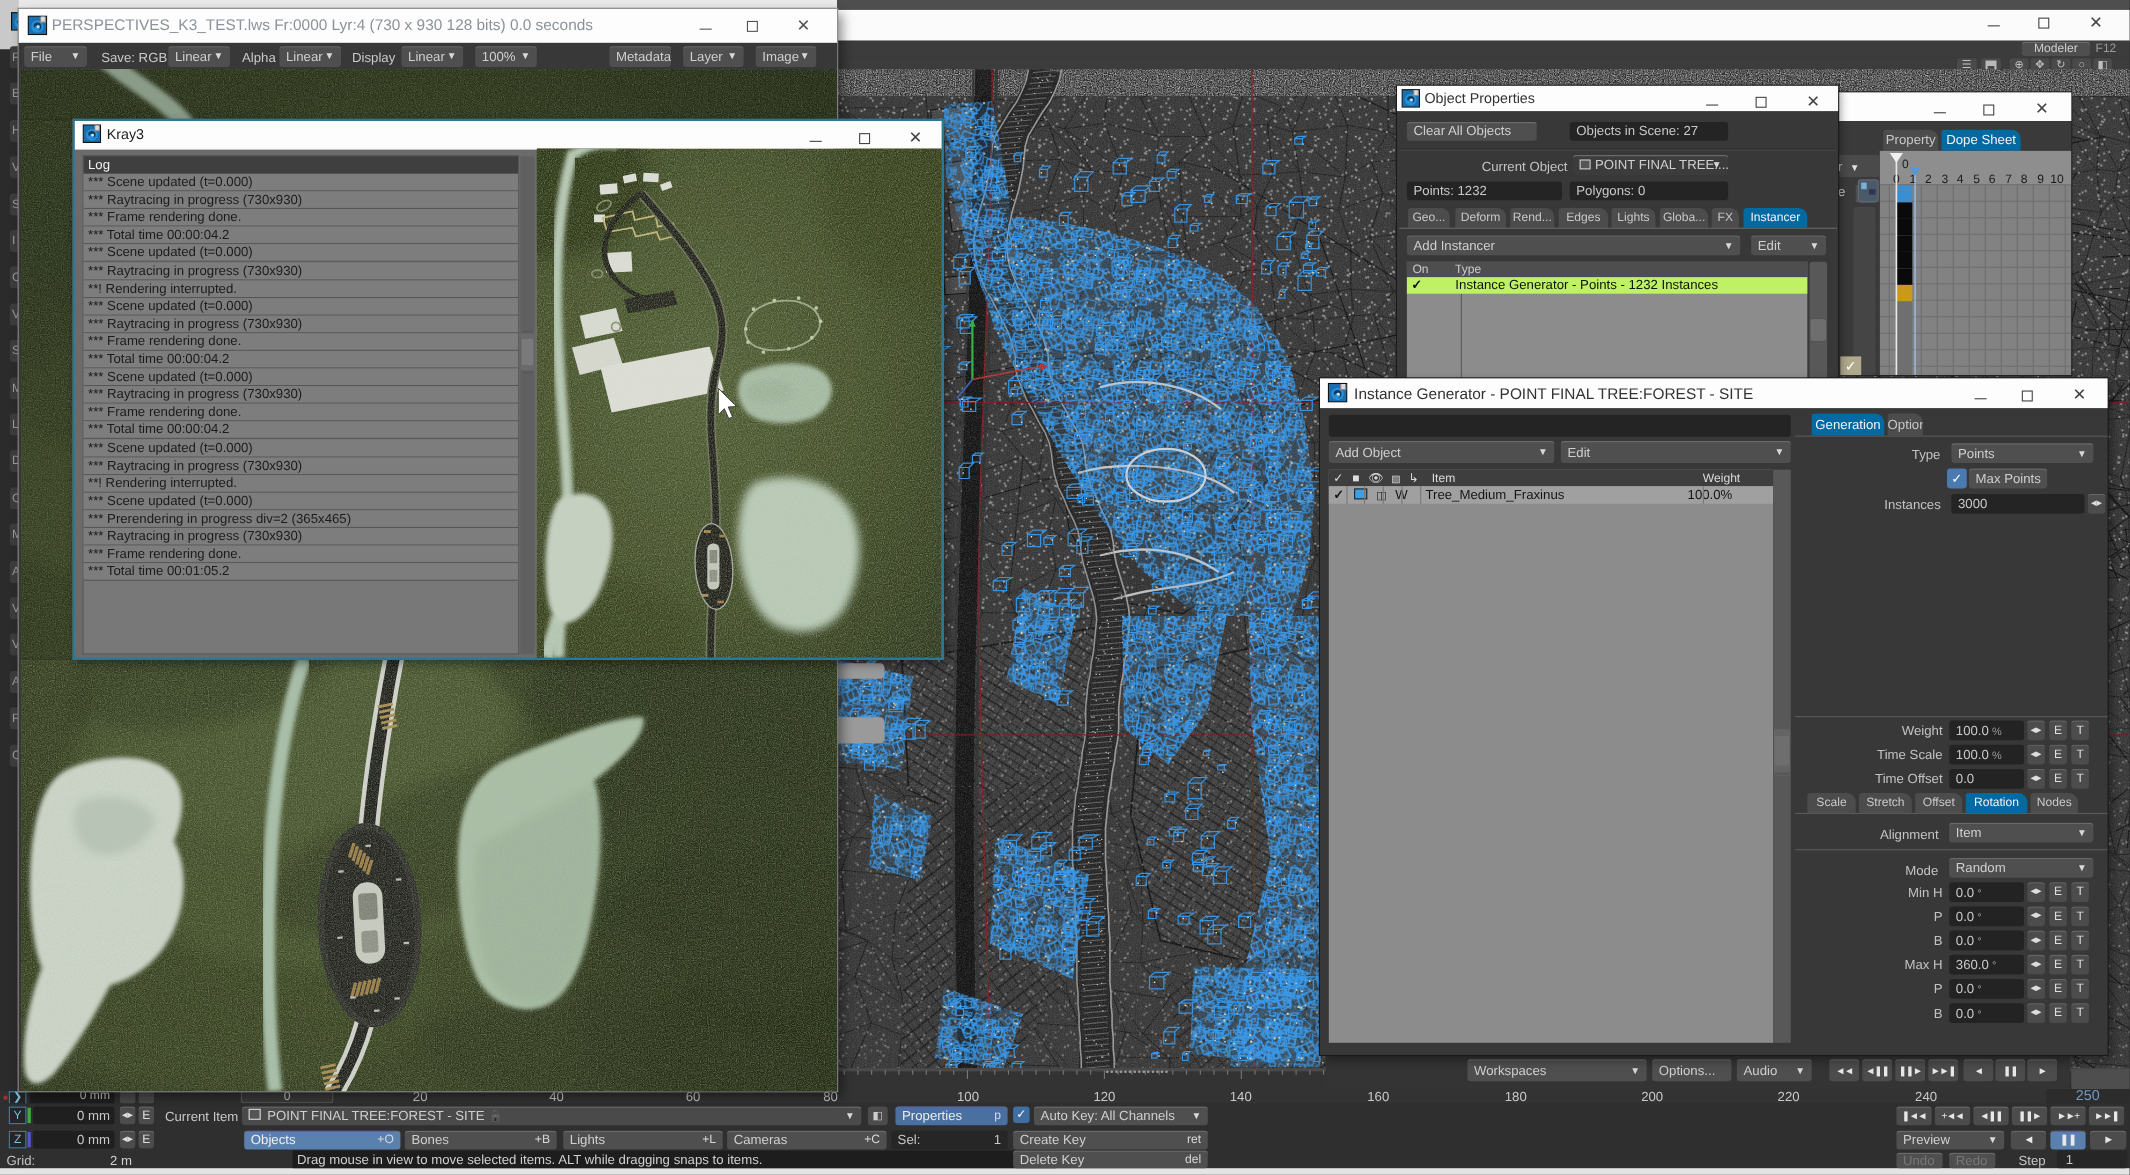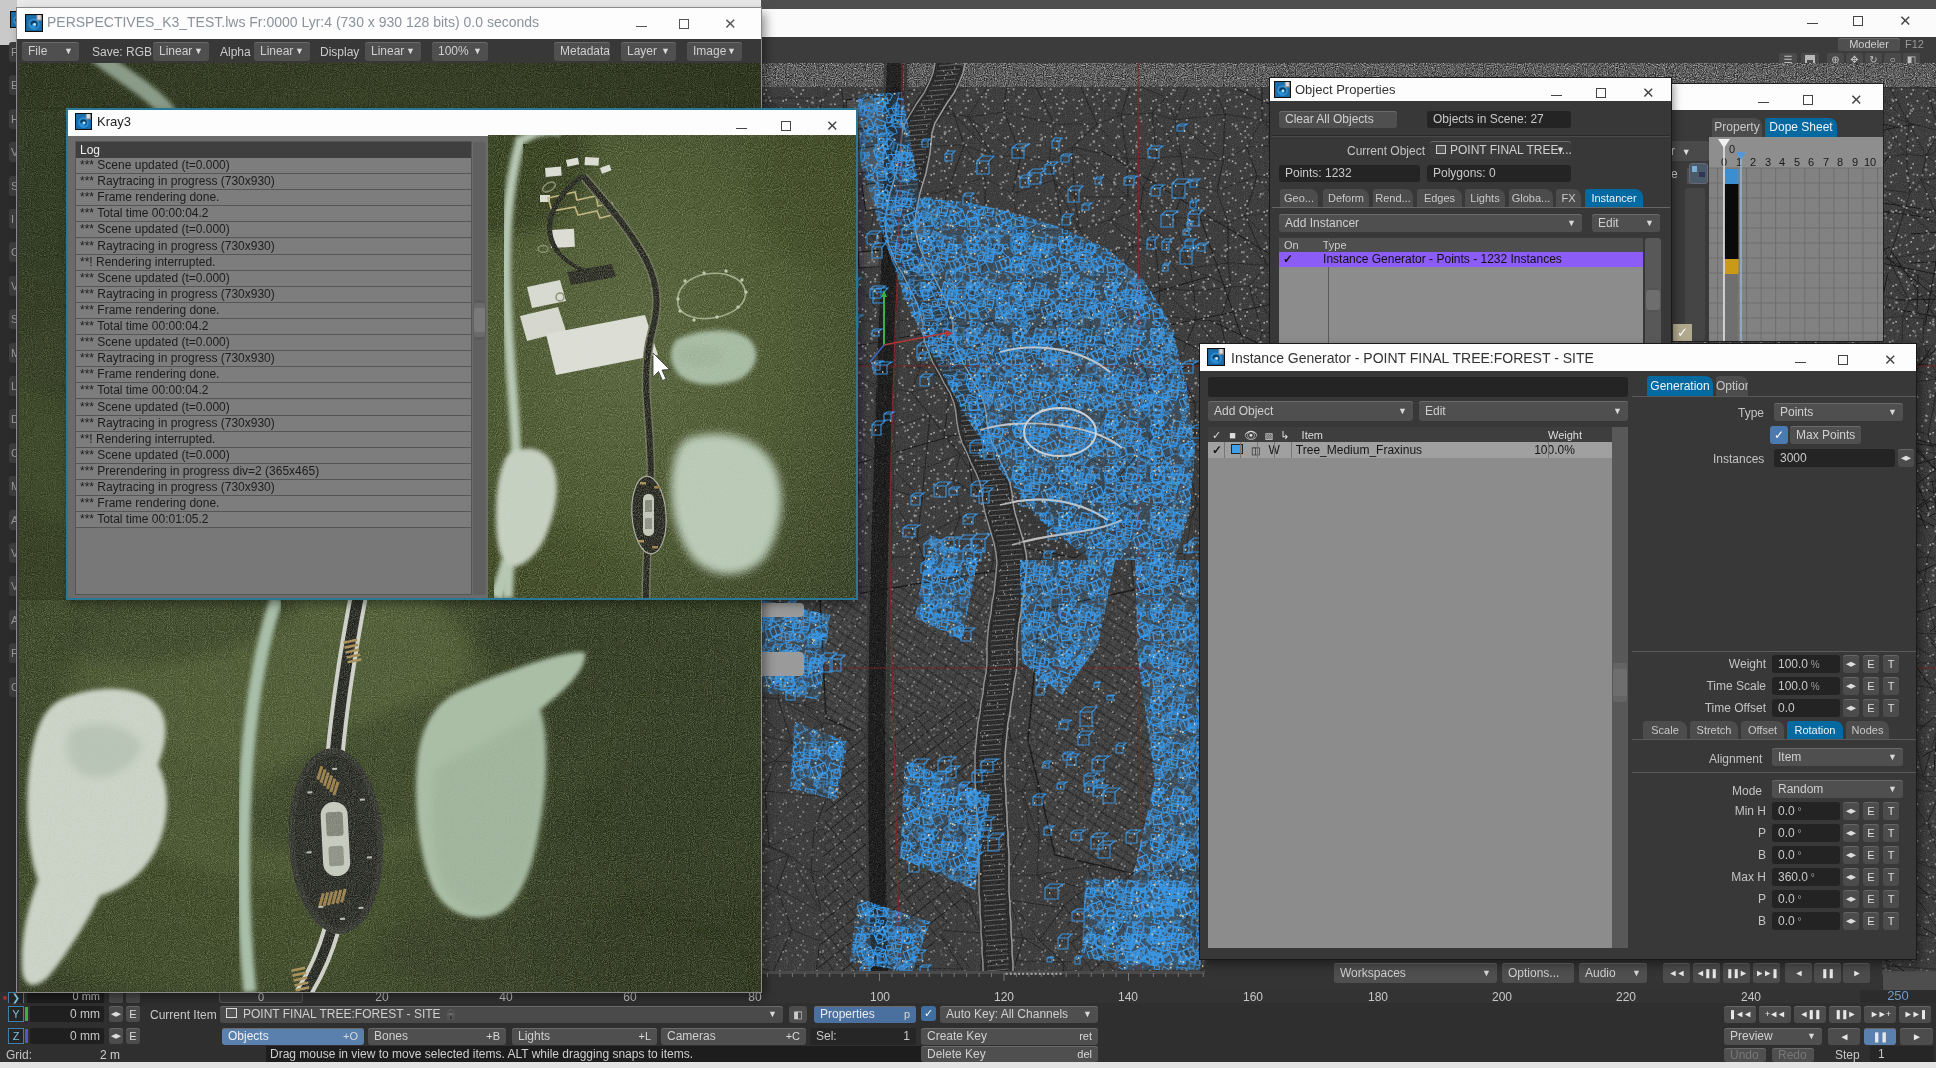--- a/index.html
+++ b/index.html
@@ -439,21 +439,21 @@
 <div class="tab" style="left:1465px;top:189px;width:40px;height:18px;line-height:18px;font-size:11px;">Lights</div>
 <div class="tab" style="left:1509px;top:189px;width:44px;height:18px;line-height:18px;font-size:11px;">Globa...</div>
 <div class="tab" style="left:1556px;top:189px;width:25px;height:18px;line-height:18px;font-size:11px;">FX</div>
 <div class="tab act" style="left:1585px;top:189px;width:58px;height:18px;line-height:18px;font-size:11px;">Instancer</div>
 <div class="abs" style="left:1272px;top:207px;width:398px;height:1px;background:#666;"></div>
 <div class="btn" style="left:1279px;top:214px;width:303px;height:18px;line-height:18px;"><span class="ar">▼</span>Add Instancer</div>
 <div class="btn" style="left:1592px;top:214px;width:68px;height:18px;line-height:18px;"><span class="ar">▼</span>Edit</div>
 <div class="abs" style="left:1279px;top:238px;width:364px;height:107px;background:#8c8c8c;"></div>
 <div class="abs" style="left:1279px;top:238px;width:364px;height:14px;background:#4e4e4e;color:#ccc;font-size:11px;line-height:14px;"><span style="padding-left:5px">On</span><span style="padding-left:24px">Type</span></div>
 <div class="abs" style="left:1328px;top:238px;width:1px;height:107px;background:#5a5a5a;"></div>
-<div class="abs" style="left:1279px;top:252px;width:364px;height:15px;background:#8b5cf6;color:#111;font-size:12px;line-height:15px;"><span style="padding-left:4px;font-weight:bold">✓</span><span style="padding-left:30px">Instance Generator - Points - 1232 Instances</span></div>
+<div class="abs" style="left:1279px;top:252px;width:364px;height:15px;background:#bef264;color:#111;font-size:12px;line-height:15px;"><span style="padding-left:4px;font-weight:bold">✓</span><span style="padding-left:30px">Instance Generator - Points - 1232 Instances</span></div>
 <div class="abs" style="left:1645px;top:238px;width:16px;height:107px;background:#585858;border-radius:3px;"></div>
 <div class="abs" style="left:1646px;top:288px;width:14px;height:24px;background:#6e6e6e;border-radius:3px;box-shadow:inset 0 2px 0 #555, inset 0 -2px 0 #555;"></div>
 <div class="abs" style="left:17px;top:8px;width:744px;height:984px;background:#383838;box-shadow:0 0 0 1px #8a8a8a, 4px 5px 10px rgba(0,0,0,0.45);">
     <div class="win-title" style="left:0;top:0;width:744px;height:31px;"></div>
   </div>
 <svg class="abs" style="left:25px;top:14px" width="18" height="18" viewBox="0 0 16 16">
 <rect x="0" y="0" width="16" height="16" fill="#10100f"></rect>
 <rect x="1" y="1" width="14" height="14" fill="#1b6fae"></rect>
 <circle cx="8" cy="9" r="5" fill="#2a8fd4"></circle>
 <path d="M8 9 m-3.2 0 a3.2 3.2 0 1 1 3.2 3.2 a2 2 0 1 0 -2-2" fill="#0c3e63"></path>

